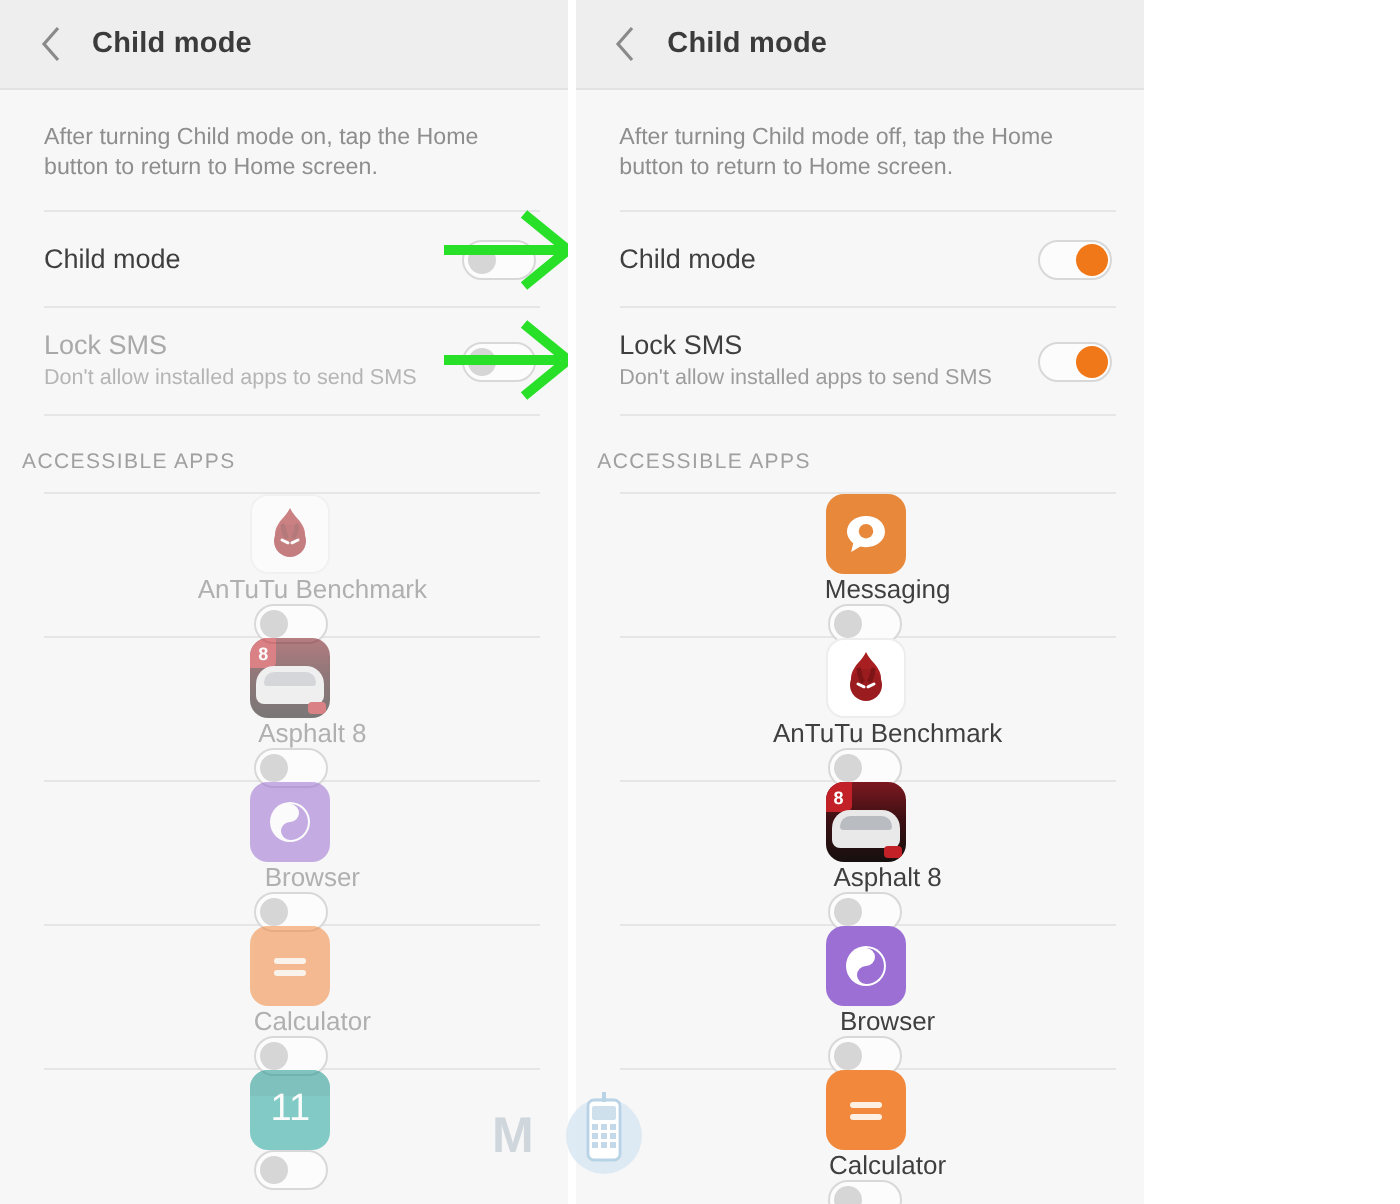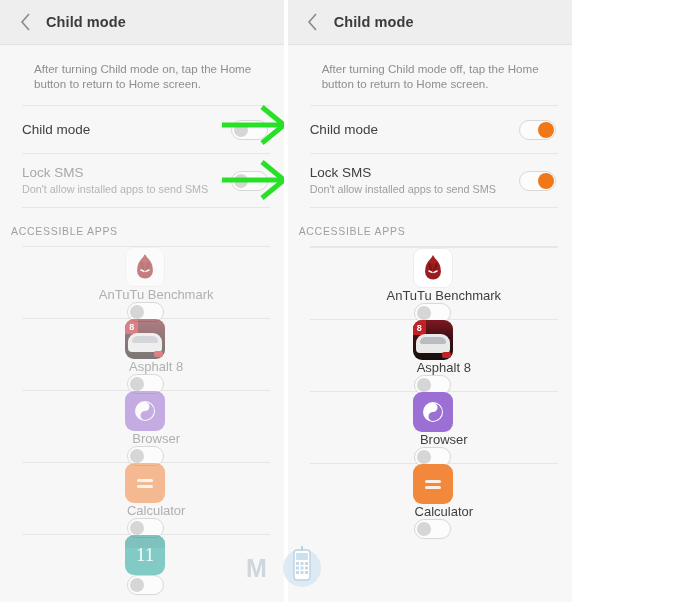--- a/index.html
+++ b/index.html
@@ -37,21 +37,20 @@
     font-weight: bold;
     color: #3b3b3b;
     letter-spacing: .1px;
   }
 
   .desc {
     padding: 16px 22px 14px 22px;
     font-size: 11.6px;
     line-height: 15px;
     color: #8e8e8e;
-    margin-left: 12px;
   }
 
   .divider {
     height: 1px;
     background: #e6e6e6;
     margin-left: 22px;
     margin-right: 14px;
   }
 
   .row {
@@ -126,21 +125,21 @@
   .ic-antutu { background: #ffffff; border: 1px solid #ededed; display:flex; align-items:center; justify-content:center; }
   .ic-asphalt { background: linear-gradient(180deg,#7d1820 0%,#3d1013 45%,#16100f 100%); }
   .ic-browser { background: #9b6fd4; display:flex; align-items:center; justify-content:center; }
   .ic-calculator { background: #f2883c; display:flex; align-items:center; justify-content:center; }
   .ic-calendar { background: #23a79e; display:flex; align-items:flex-end; justify-content:center; }
   .ic-calendar .cal-band { position:absolute; top:0; left:0; right:0; height:13px; background:#1d968e; }
   .ic-calendar .cal-num {
     position: relative; z-index:2;
     font-size: 19px; color:#ffffff; font-weight: 300;
     line-height: 40px; width:100%; text-align:center;
-    font-family: Liberation Serif, serif;
+    font-family: Liberation Sans, sans-serif;
   }
   .asph-badge {
     position:absolute; top:0; left:0;
     width:13px; height:15px; background:#c22127;
     color:#fff; font-size:9px; font-weight:bold;
     display:flex; align-items:center; justify-content:center;
     border-bottom-right-radius: 3px;
   }
   .asph-car {
     position:absolute; left:3px; right:3px; bottom:7px; height:19px;
@@ -352,20 +351,32 @@
       <div class="toggle on">
           <span class="knob"></span>
         </div>
     </div>
 
     <div class="divider"></div>
 
     <div class="section-label">ACCESSIBLE APPS</div>
     <div class="divider"></div>
 
+    <div class="app-row">
+      <div class="app-icon ic-messaging">
+        <svg width="26" height="26" viewBox="0 0 26 26">
+          <path d="M13 4 C18.5 4 22.5 7.4 22.5 11.8 C22.5 16.2 18.5 19.6 13 19.6 C12 19.6 11.1 19.5 10.2 19.3 L5.6 22 L6.6 17.6 C4.8 16.1 3.5 14.1 3.5 11.8 C3.5 7.4 7.5 4 13 4 Z" fill="#ffffff"></path>
+          <circle cx="13" cy="11.6" r="3.6" fill="#e8883a"></circle>
+        </svg>
+      </div>
+      <span class="app-name">Messaging</span>
+      <div class="toggle">
+          <span class="knob"></span>
+        </div>
+    </div>
     <div class="divider"></div>
 
     <div class="app-row">
       <div class="app-icon ic-antutu">
         <svg width="30" height="30" viewBox="0 0 30 30">
           <path d="M15 2 C13 6 11 7 9.5 9.5 C7.5 12.5 7 15 8 18 L22 18 C23 15 22.5 12.5 20.5 9.5 C19 7 17 6 15 2 Z" fill="#a81f22"></path>
           <circle cx="15" cy="18.5" r="8" fill="#9b1c1f"></circle>
           <path d="M11.5 11 q.6 4 1.6 5.2" stroke="#7d1416" stroke-width="2.4" fill="none" stroke-linecap="round"></path>
           <path d="M18.5 11 q-.6 4 -1.6 5.2" stroke="#7d1416" stroke-width="2.4" fill="none" stroke-linecap="round"></path>
           <path d="M11 18 l3 1.4" stroke="#ffffff" stroke-width="1.5" stroke-linecap="round"></path>

